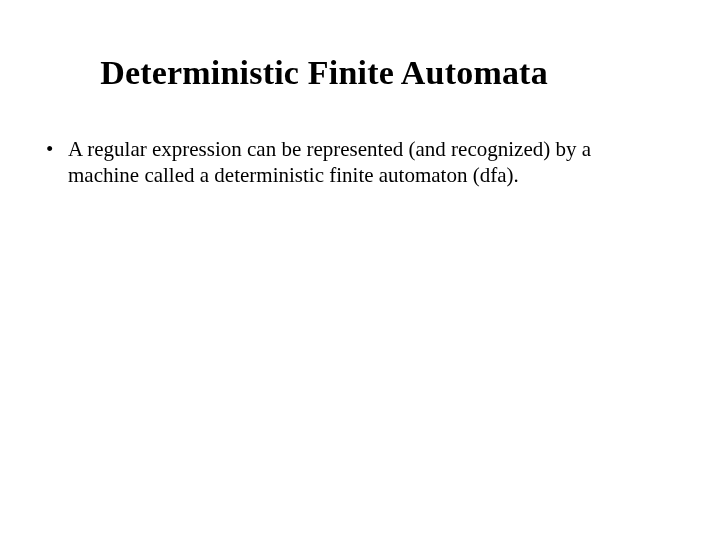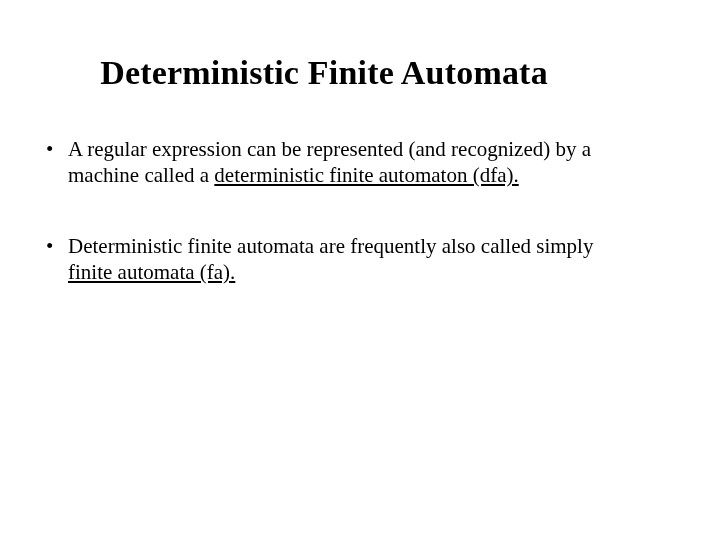--- a/index.html
+++ b/index.html
@@ -37,30 +37,26 @@
     margin-bottom: 44px;
   }
   ul.bullets > li::before {
     content: "•";
     position: absolute;
     left: 4px;
     top: 0;
     font-size: 21px;
   }
   .u {
-    text-decoration: underline;
   }
 </style>
 </head>
 <body>
 
 <div class="slide">
   <div class="title">Deterministic Finite Automata</div>
 
   <ul class="bullets">
     <li>
       <span>A regular expression can be represented (and recognized) by a machine called a </span><span class="u">deterministic finite automaton (dfa).</span><span></span>
     </li>
-    <li>
-      <span>Deterministic finite automata are frequently also called simply </span><span class="u">finite automata (fa).</span><span></span>
-    </li>
   </ul>
 </div>
 
 </body></html>

